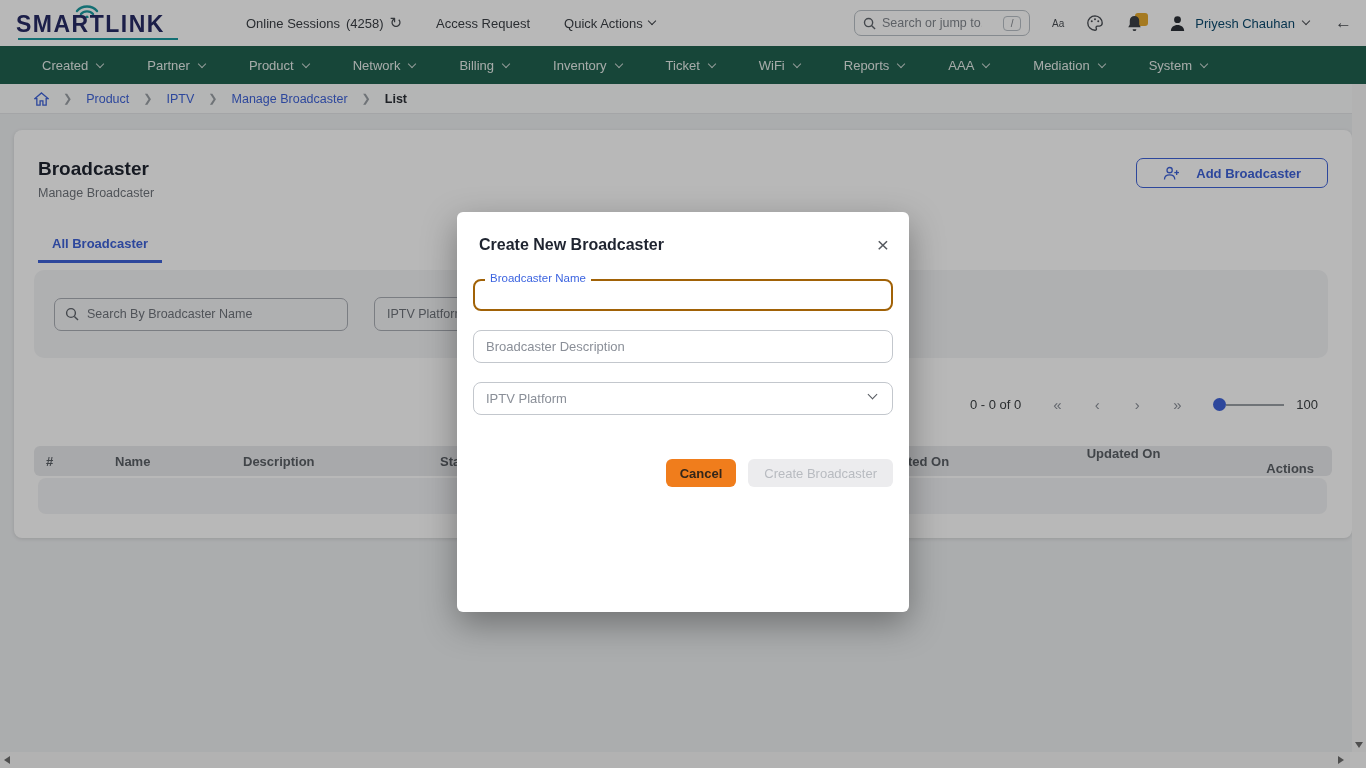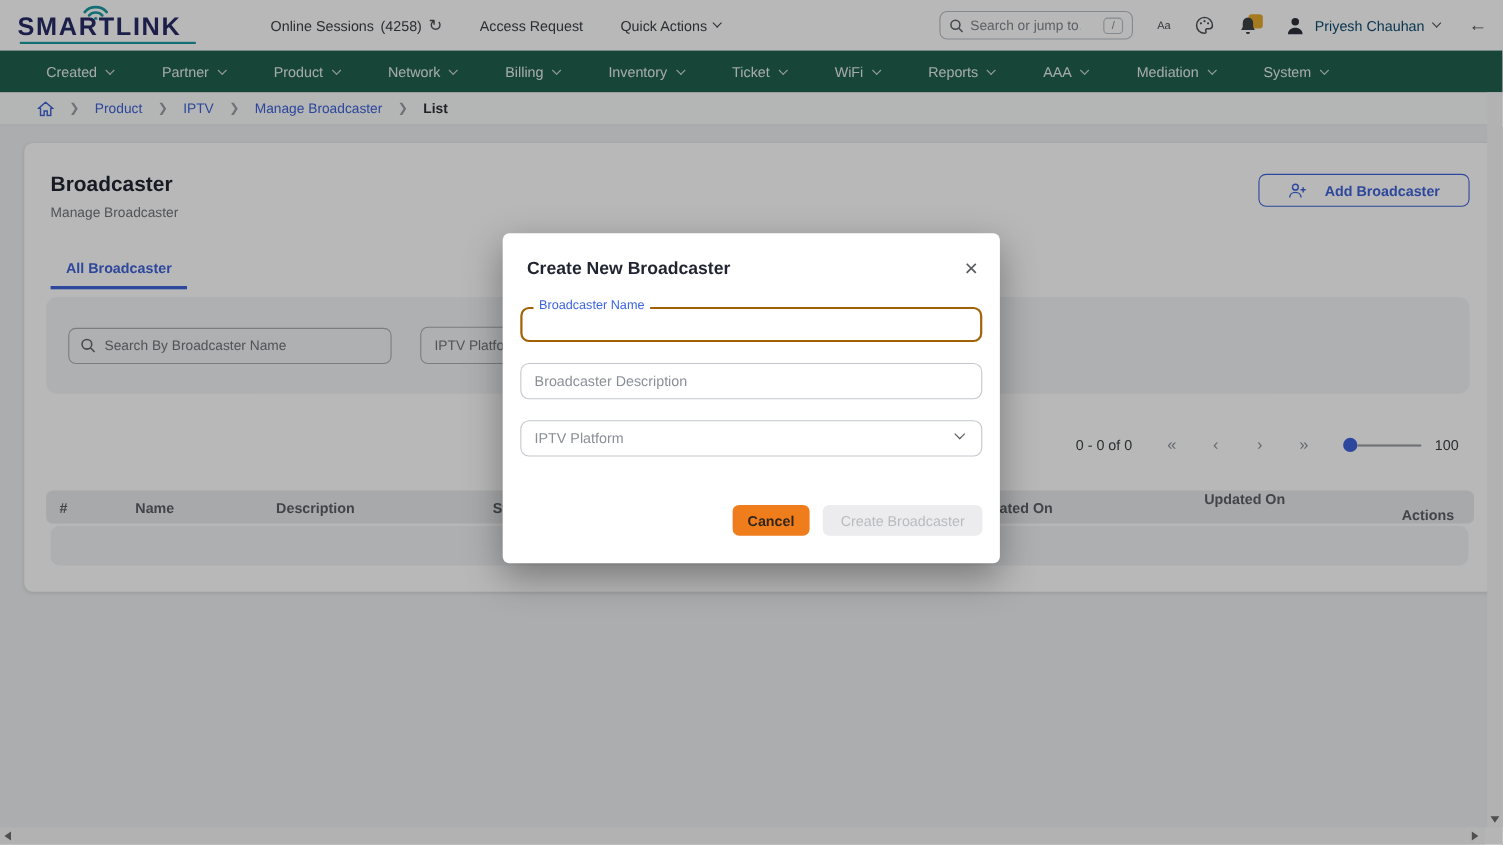--- a/index.html
+++ b/index.html
@@ -58,21 +58,21 @@
     position:absolute; top:84px; left:0; width:1366px; height:30px; background:#fafbfb;
     border-bottom:1px solid #e3e5e8; display:flex; align-items:center; padding-left:34px;
     font-size:12.5px; z-index:1;
   }
   .crumb-bar .sep { color:#9aa0a6; margin:0 14px; font-size:11px; }
   .crumb-link { color:#3f63d9; cursor:pointer; }
   .crumb-current { color:#2c3036; font-weight:bold; }
   
   .content { position:absolute; top:114px; left:0; width:1366px; bottom:16px; }
   .card {
-    position:absolute; left:22px; top:16px; width:1338px; height:408px; background:#ffffff;
+    position:absolute; left:14px; top:16px; width:1338px; height:408px; background:#ffffff;
     border-radius:8px; box-shadow:0 1px 4px rgba(0,0,0,0.12);
   }
   .card-head { position:absolute; top:28px; left:24px; right:24px; display:flex; }
   .page-title { font-size:19px; font-weight:bold; color:#1f2430; }
   .page-sub { font-size:12.5px; color:#70757c; margin-top:6px; }
   .add-btn {
     margin-left:auto; height:30px; padding:0 26px; border:1px solid #3f63d9; border-radius:7px;
     background:transparent; color:#3f63d9; font-size:13px; font-weight:bold;
     display:flex; align-items:center; gap:16px; cursor:pointer; font-family:"Liberation Sans",sans-serif;
   }
@@ -124,21 +124,21 @@
     border-left:4px solid transparent; border-right:4px solid transparent; border-top:6px solid #6e6e6e; }
   .hscroll { position:absolute; bottom:0; left:0; width:1366px; height:16px; background:#f7f7f7; z-index:1; }
   .hscroll .arr-left { position:absolute; left:4px; top:4px; width:0; height:0;
     border-top:4px solid transparent; border-bottom:4px solid transparent; border-right:6px solid #6e6e6e; }
   .hscroll .arr-right { position:absolute; right:22px; top:4px; width:0; height:0;
     border-top:4px solid transparent; border-bottom:4px solid transparent; border-left:6px solid #6e6e6e; }
   .scroll-corner { position:absolute; bottom:0; right:0; width:16px; height:16px; background:#fbfbfb; z-index:2; }
   
   .overlay { position:absolute; inset:0; background:rgba(0,0,0,0.28); z-index:50; }
   .modal {
-    position:absolute; left:457px; top:212px; width:452px; height:300px; background:#fff;
+    position:absolute; left:457px; top:212px; width:452px; height:400px; background:#fff;
     border-radius:6px; box-shadow:0 12px 34px rgba(0,0,0,0.35); z-index:60; padding:0 16px;
   }
   .modal-head { display:flex; align-items:center; padding-top:18px; height:48px; }
   .modal-title { font-size:16px; font-weight:bold; color:#1f2430; padding-left:6px; }
   .modal-close { margin-left:auto; font-size:21px; color:#55595f; cursor:pointer; line-height:16px; padding-right:4px; }
   .fld { position:relative; width:420px; border-radius:8px; }
   .fld-name { height:32px; border:2px solid #a16207; margin-top:19px; }
   .fld-plain { height:33px; border:1px solid #c3c7cd; }
   .fld-desc { margin-top:19px; }
   .fld-status { margin-top:20px; }

